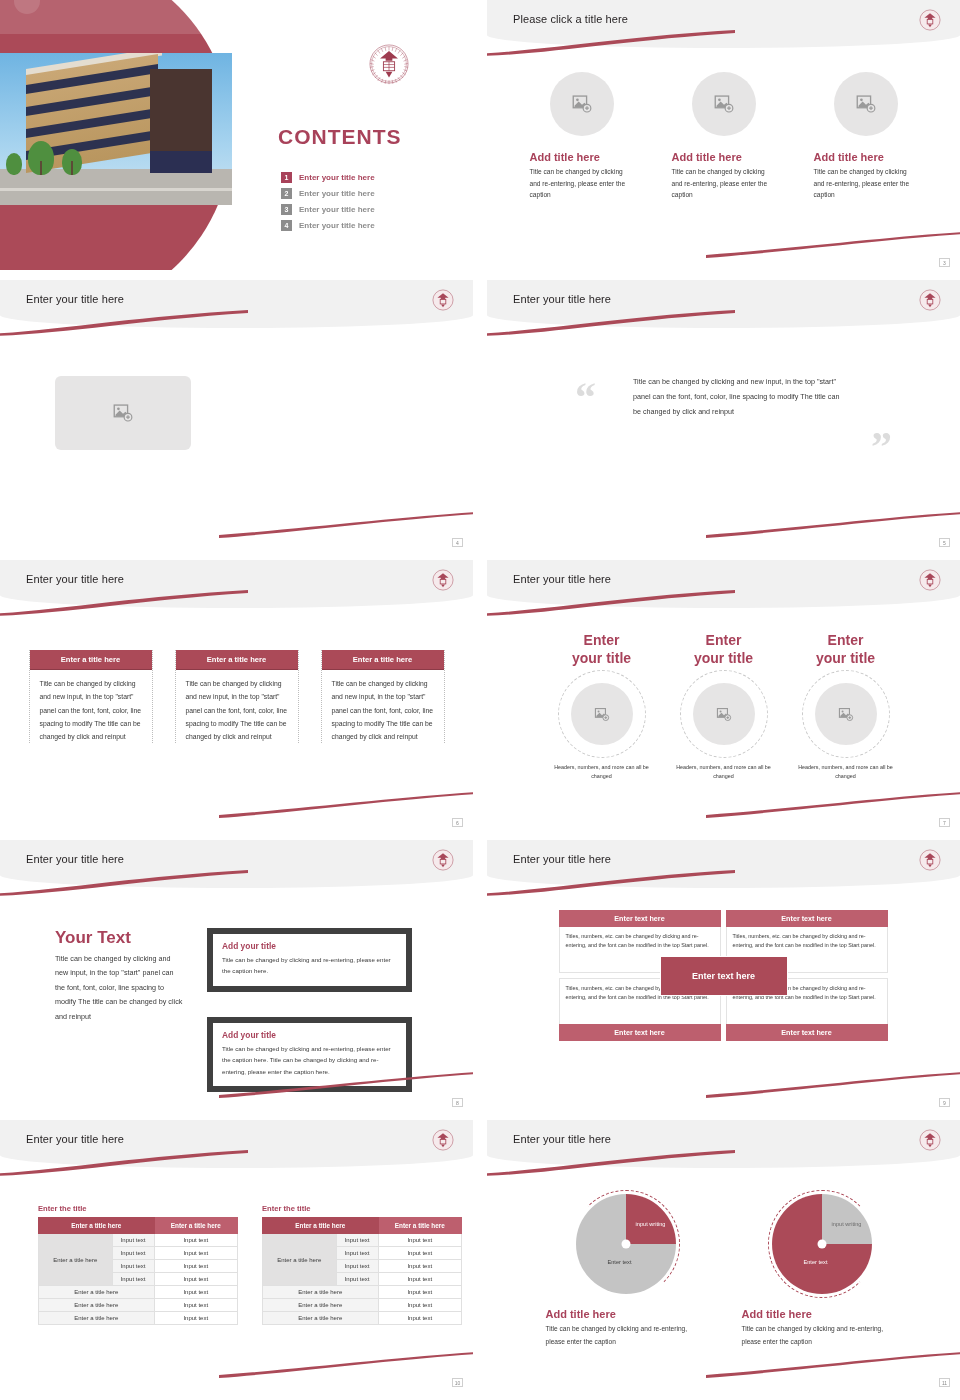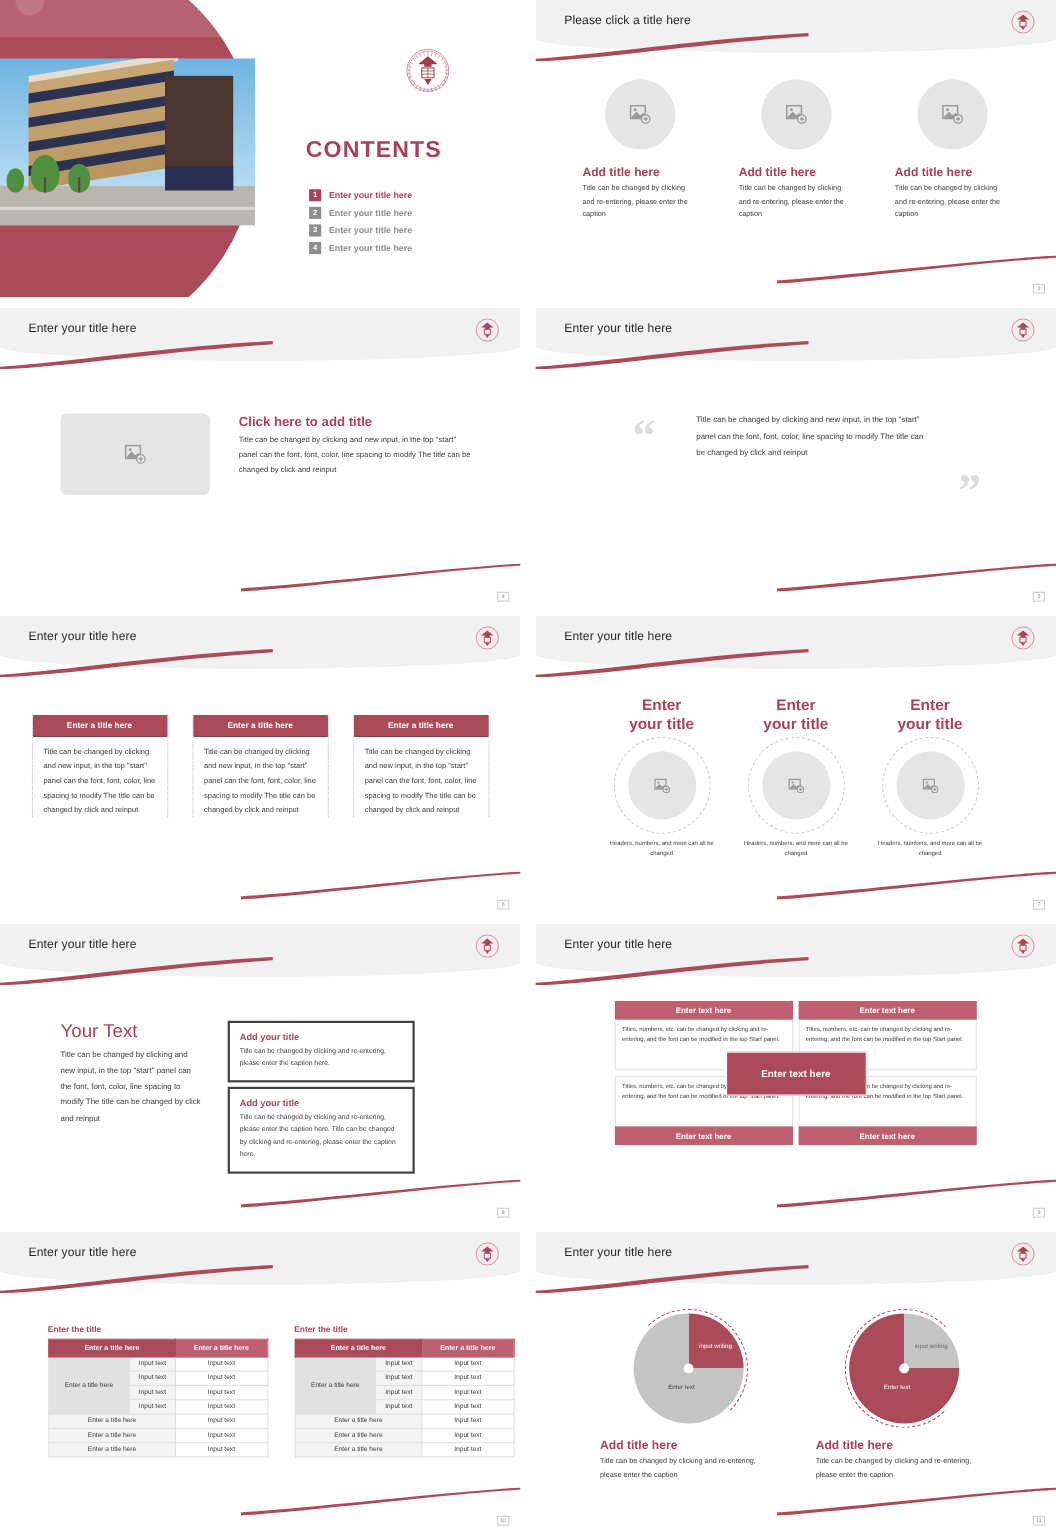--- a/index.html
+++ b/index.html
@@ -154,23 +154,23 @@
   .s6-ring {
     width:88px; height:88px; border-radius:50%; border:1px dashed #c9c9c9;
     margin:3px auto 0; display:flex; align-items:center; justify-content:center;
   }
   .s6-ring .ph-circle { width:62px; height:62px; }
   .s6-cap { font-size:5.4px; color:#3a3a3a; line-height:1.7; margin-top:5px; }
 
   
   .s7 { display:flex; padding:40px 28px 0 55px; gap:22px; }
   .s7-l { width:130px; }
-  .s7-big { font-size:17px; font-weight:normal; color:#a8425a; }
+  .s7-big { font-size:17px; font-weight:bold; color:#a8425a; }
   .s7-p { font-size:7.2px; color:#3a3a3a; line-height:2; margin-top:4px; }
-  .s7-card { width:170px; border:2px solid #404040; padding:7px 9px 9px; margin-bottom:4px; }
+  .s7-card { width:205px; border:6px solid #404040; padding:7px 9px 9px; margin-bottom:25px; }
   .s7-h { font-size:8.4px; font-weight:bold; color:#a8425a; }
   .s7-t { font-size:6.2px; color:#3a3a3a; line-height:1.85; margin-top:3px; }
 
   
   .s8 { position:relative; padding:22px 0 0 0; }
   .s8-grid { width:330px; margin:0 auto; position:relative; }
   .s8-row { display:flex; gap:5px; }
   .s8-cell { width:162px; }
   .s8-bar {
     background:#bd5f6e; color:#fff; font-size:7.2px; font-weight:bold;
@@ -179,21 +179,21 @@
   .s8-body { border:1px solid #e3e3e3; border-top:none; font-size:5.4px; color:#3a3a3a; line-height:1.75; padding:5px 6px; height:46px; }
   .s8-body.top { border-top:1px solid #e3e3e3; border-bottom:none; }
   .s8-center {
     position:absolute; left:50%; top:50%; transform:translate(-50%,-50%);
     width:128px; height:40px; background:#ab4a58; color:#fff;
     font-size:9px; font-weight:bold; display:flex; align-items:center; justify-content:center;
     border:1px solid #fff; z-index:3;
   }
 
   
-  .s9 { display:flex; gap:24px; padding:36px 0 0 38px;justify-content:center; }
+  .s9 { display:flex; gap:24px; padding:36px 0 0 38px; }
   .s9-wrap { width:200px; }
   .s9-title { font-size:7.6px; font-weight:bold; color:#a8425a; margin-bottom:4px; }
   table.tbl { border-collapse:collapse; width:200px; }
   table.tbl th {
     background:#ab4a58; color:#fff; font-size:6.4px; font-weight:bold;
     padding:4px 0; text-align:center; border:1px solid #ab4a58;
   }
   table.tbl th.lite { background:#bd5f6e; border-color:#bd5f6e; }
   table.tbl td {
     font-size:6px; color:#3a3a3a; text-align:center; padding:3px 0;
@@ -395,24 +395,20 @@
       <div class="s3">
         <div class="ph-rect">
           <svg class="img-ic" viewBox="0 0 24 24">
             <rect x="1.5" y="2.5" width="16" height="14" fill="none" stroke="#9a9a9a" stroke-width="1.6"></rect>
             <circle cx="6.5" cy="7" r="1.6" fill="#9a9a9a"></circle>
             <path d="M3 14 L8 9 L12 13 L15 10.5 L17 12.5 L17 16 L3 16 Z" fill="#9a9a9a"></path>
             <circle cx="18" cy="17" r="4.6" fill="#e6e5e5" stroke="#9a9a9a" stroke-width="1.4"></circle>
             <path d="M18 14.8 L18 19.2 M15.8 17 L20.2 17" stroke="#9a9a9a" stroke-width="1.4"></path>
           </svg>
         </div>
-        <div>
-          <div class="s3-h">Click here to add title</div>
-          <div class="s3-p">Title can be changed by clicking and new input, in the top "start" panel can the font, font, color, line spacing to modify The title can be changed by click and reinput</div>
-        </div>
       </div>
     </div>
     <div class="swoosh-bot">
       <svg width="260" height="26">
           <path d="M258 2 C190 6 80 20 0 26 L0 23 C80 17 190 4 258 0 Z" fill="#ab4a58"></path>
         </svg>
     </div>
     <div class="pagenum">4</div>
   </div>
 

